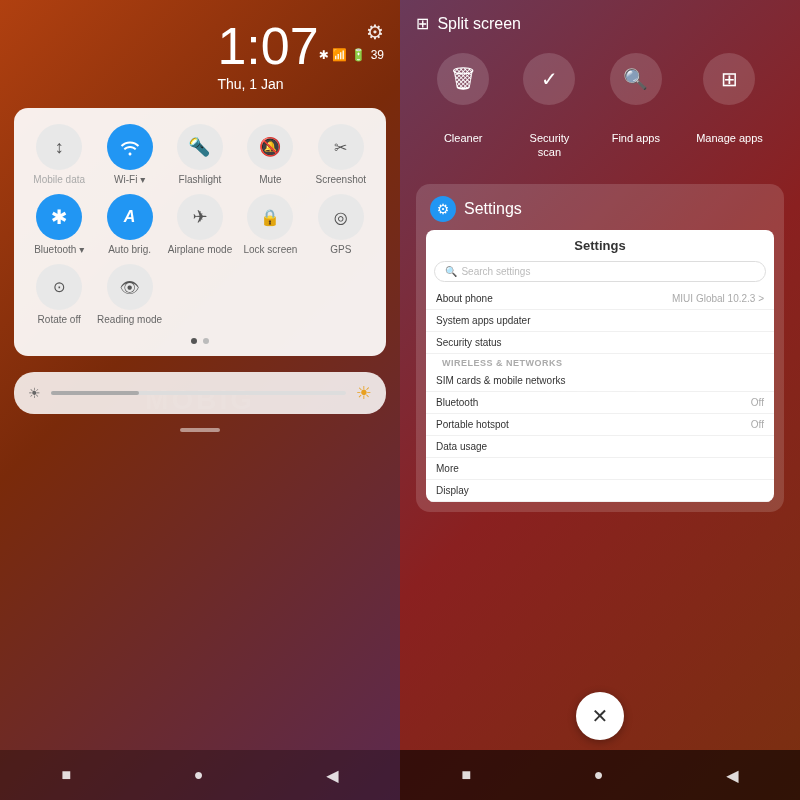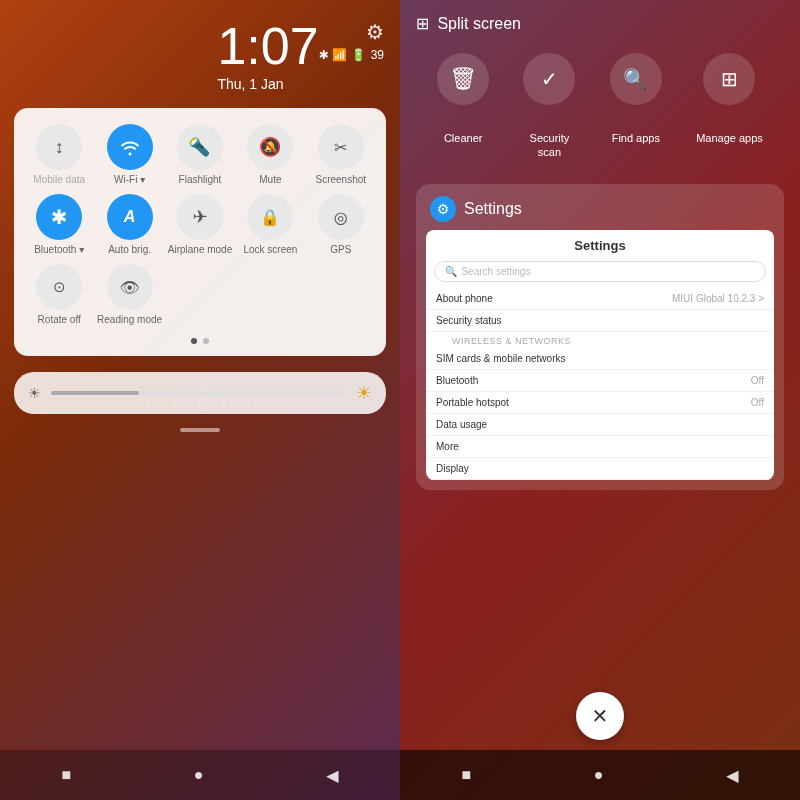--- a/index.html
+++ b/index.html
@@ -328,25 +328,26 @@
       font-size: 10px;
       color: #333;
     }
 
     .settings-row-val {
       color: #aaa;
       font-size: 10px;
     }
 
     .settings-section-header {
-      padding: 4px 26px 2px;
+      padding: 4px 16px 2px;
       font-size: 9px;
       color: #aaa;
       text-transform: uppercase;
       letter-spacing: 0.5px;
+      font-weight: bold;
     }
 
     
     .close-btn-container {
       display: flex;
       justify-content: center;
       margin-top: auto;
       padding-bottom: 60px;
     }
 
@@ -535,20 +536,23 @@
       <div class="settings-content-title">Settings</div>
       <div class="settings-search">
         <span style="font-size:10px;">🔍</span>
         <span style="font-size:10px; color:#bbb;">Search settings</span>
       </div>
       <div class="settings-row">
         <span>About phone</span>
         <span class="settings-row-val">MIUI Global 10.2.3 &gt;</span>
       </div>
       <div class="settings-row">
+        <span>System apps updater</span>
+      </div>
+      <div class="settings-row">
         <span>Security status</span>
       </div>
       <div class="settings-section-header">WIRELESS &amp; NETWORKS</div>
       <div class="settings-row">
         <span>SIM cards &amp; mobile networks</span>
       </div>
       <div class="settings-row">
         <span>Bluetooth</span>
         <span class="settings-row-val">Off</span>
       </div>

